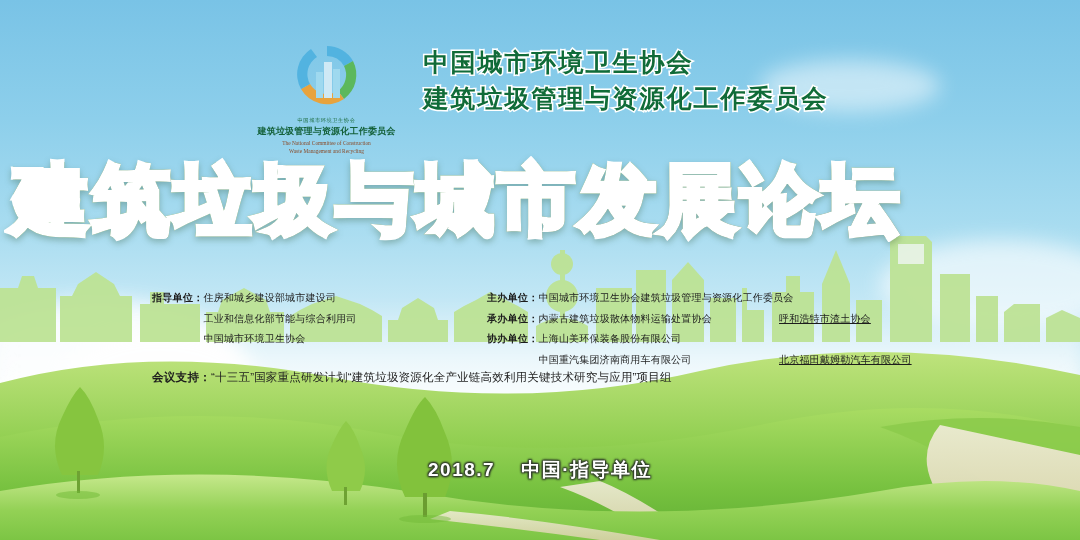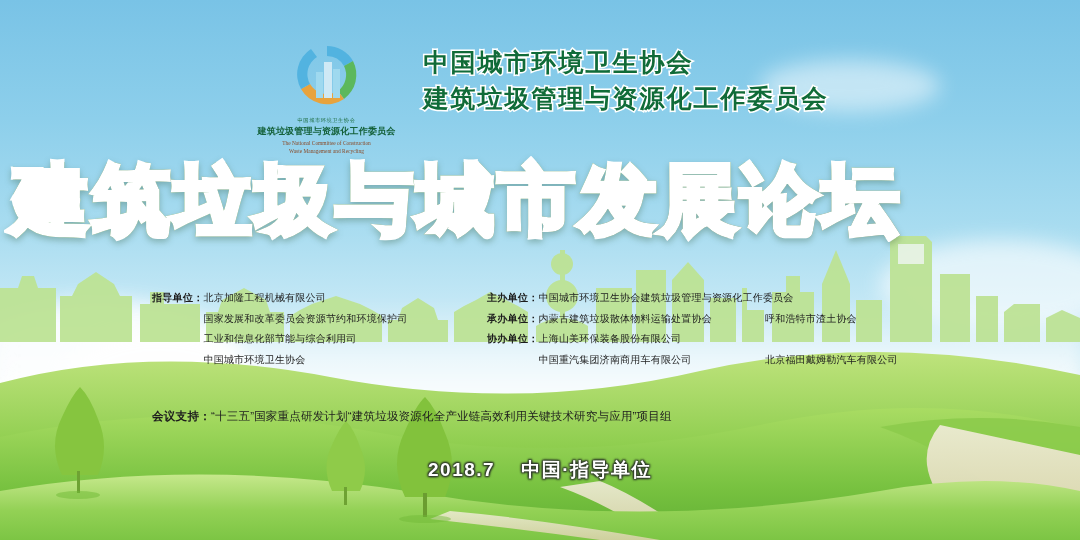--- a/index.html
+++ b/index.html
@@ -47,23 +47,23 @@
   }
   
   .info{position:absolute;top:288px;left:0;width:1080px;height:110px;}
   .col{position:absolute;font-size:10px;color:#1d1d1d;line-height:20.5px;white-space:nowrap;}
   .col-left{left:152px;top:0;}
   .col-right{left:487px;top:0;}
   .row{display:flex;align-items:baseline;}
   .lbl{font-weight:bold;letter-spacing:.3px;}
   .lbl.inv{visibility:hidden;}
   .val{letter-spacing:.2px;}
-  .val2{letter-spacing:.2px;position:absolute;left:278px;}
+  .val2{letter-spacing:.2px;position:absolute;left:292px;text-decoration:underline;}
   .row-rel{position:relative;}
-  .support{position:absolute;left:152px;top:82px;font-size:11.5px;color:#1d1d1d;white-space:nowrap;display:flex;align-items:baseline;margin-top:39px;}
+  .support{position:absolute;left:152px;top:82px;font-size:11.5px;color:#1d1d1d;white-space:nowrap;display:flex;align-items:baseline;}
   
   .date-line{
     position:absolute;top:457px;left:0;width:1080px;text-align:center;
     font-size:19px;font-weight:bold;color:#ffffff;letter-spacing:1.5px;
     text-shadow:0 0 2px #2f3a2a,1px 1px 2px #2f3a2a,-1px 1px 2px #2f3a2a,1px -1px 2px #2f3a2a,-1px -1px 2px #2f3a2a;
   }
   .date-num{margin-right:26px;}
 </style>
 </head>
 <body>
@@ -190,25 +190,21 @@
 
   <div class="title-wrap">
     <div class="main-title">建筑垃圾与城市发展论坛</div>
   </div>
 
   <div class="info">
 
     <div class="col col-left">
       <div class="row">
         <span class="lbl">指导单位：</span>
-        <span class="val">北京加隆工程机械有限公司</span>
-      </div>
-      <div class="row">
-        <span class="lbl inv">指导单位：</span>
-        <span class="val">国家发展和改革委员会资源节约和环境保护司</span>
+        <span class="val">住房和城乡建设部城市建设司</span>
       </div>
       <div class="row">
         <span class="lbl inv">指导单位：</span>
         <span class="val">工业和信息化部节能与综合利用司</span>
       </div>
       <div class="row">
         <span class="lbl inv">指导单位：</span>
         <span class="val">中国城市环境卫生协会</span>
       </div>
     </div>

